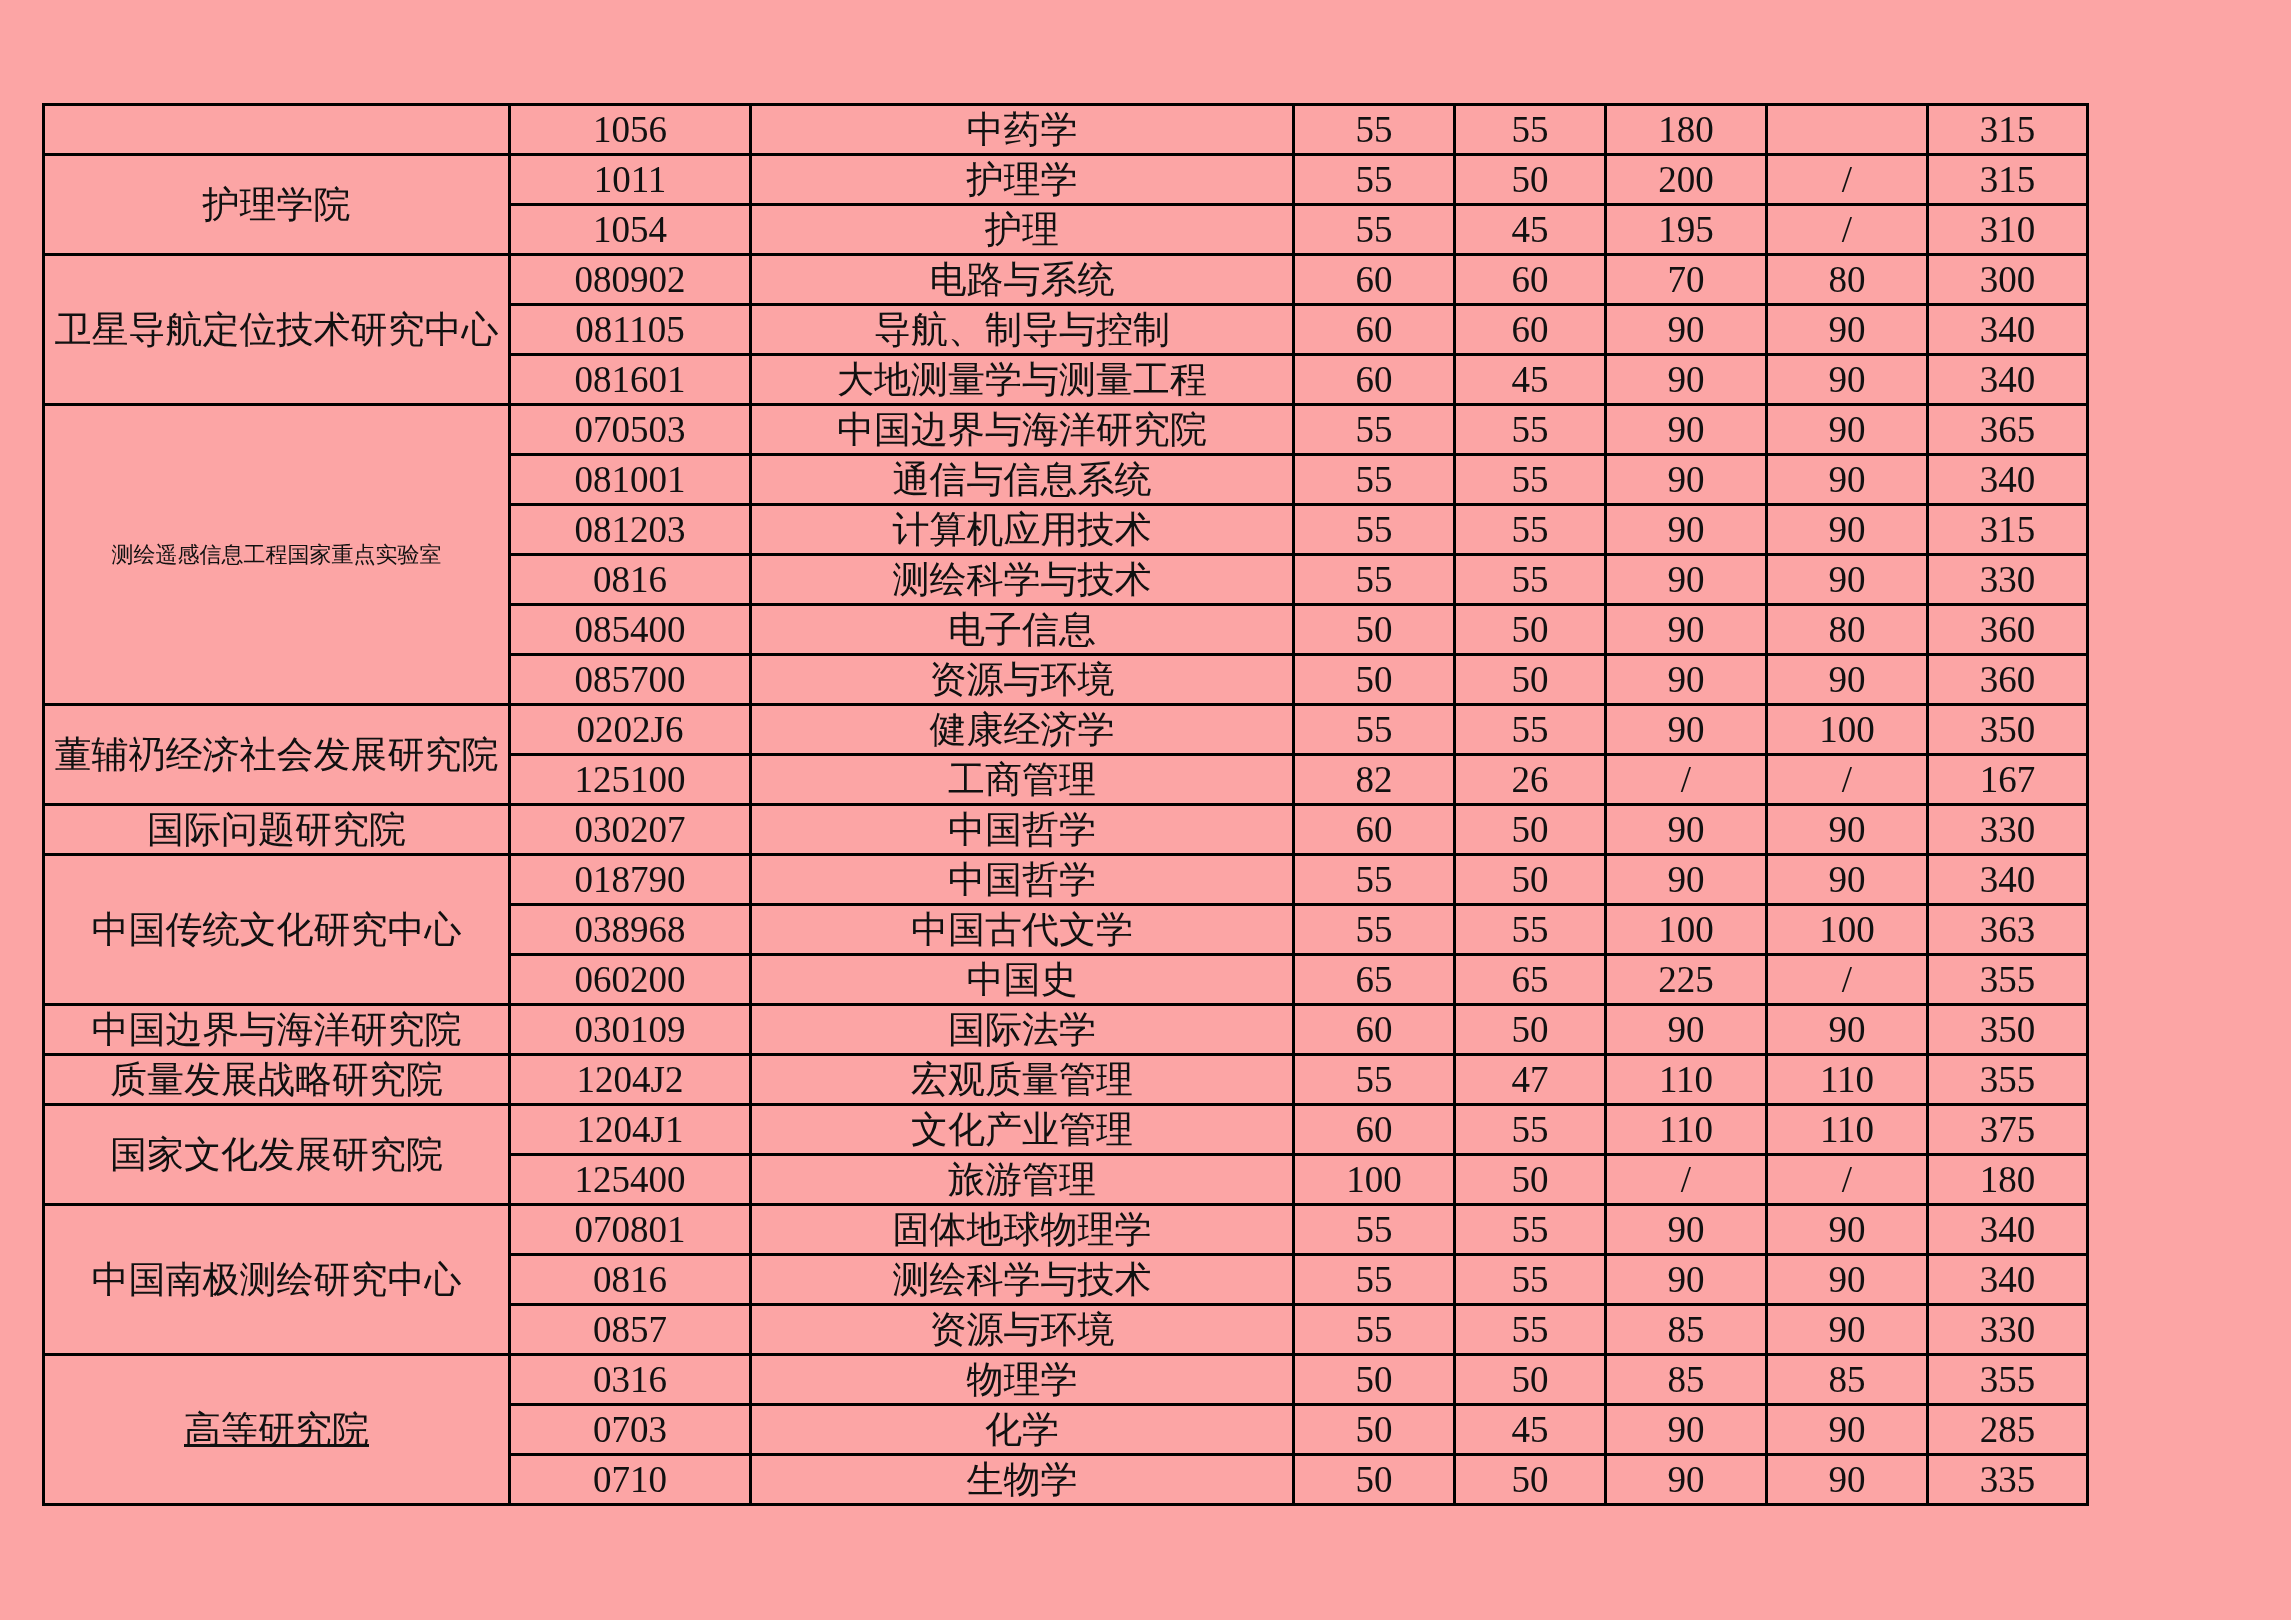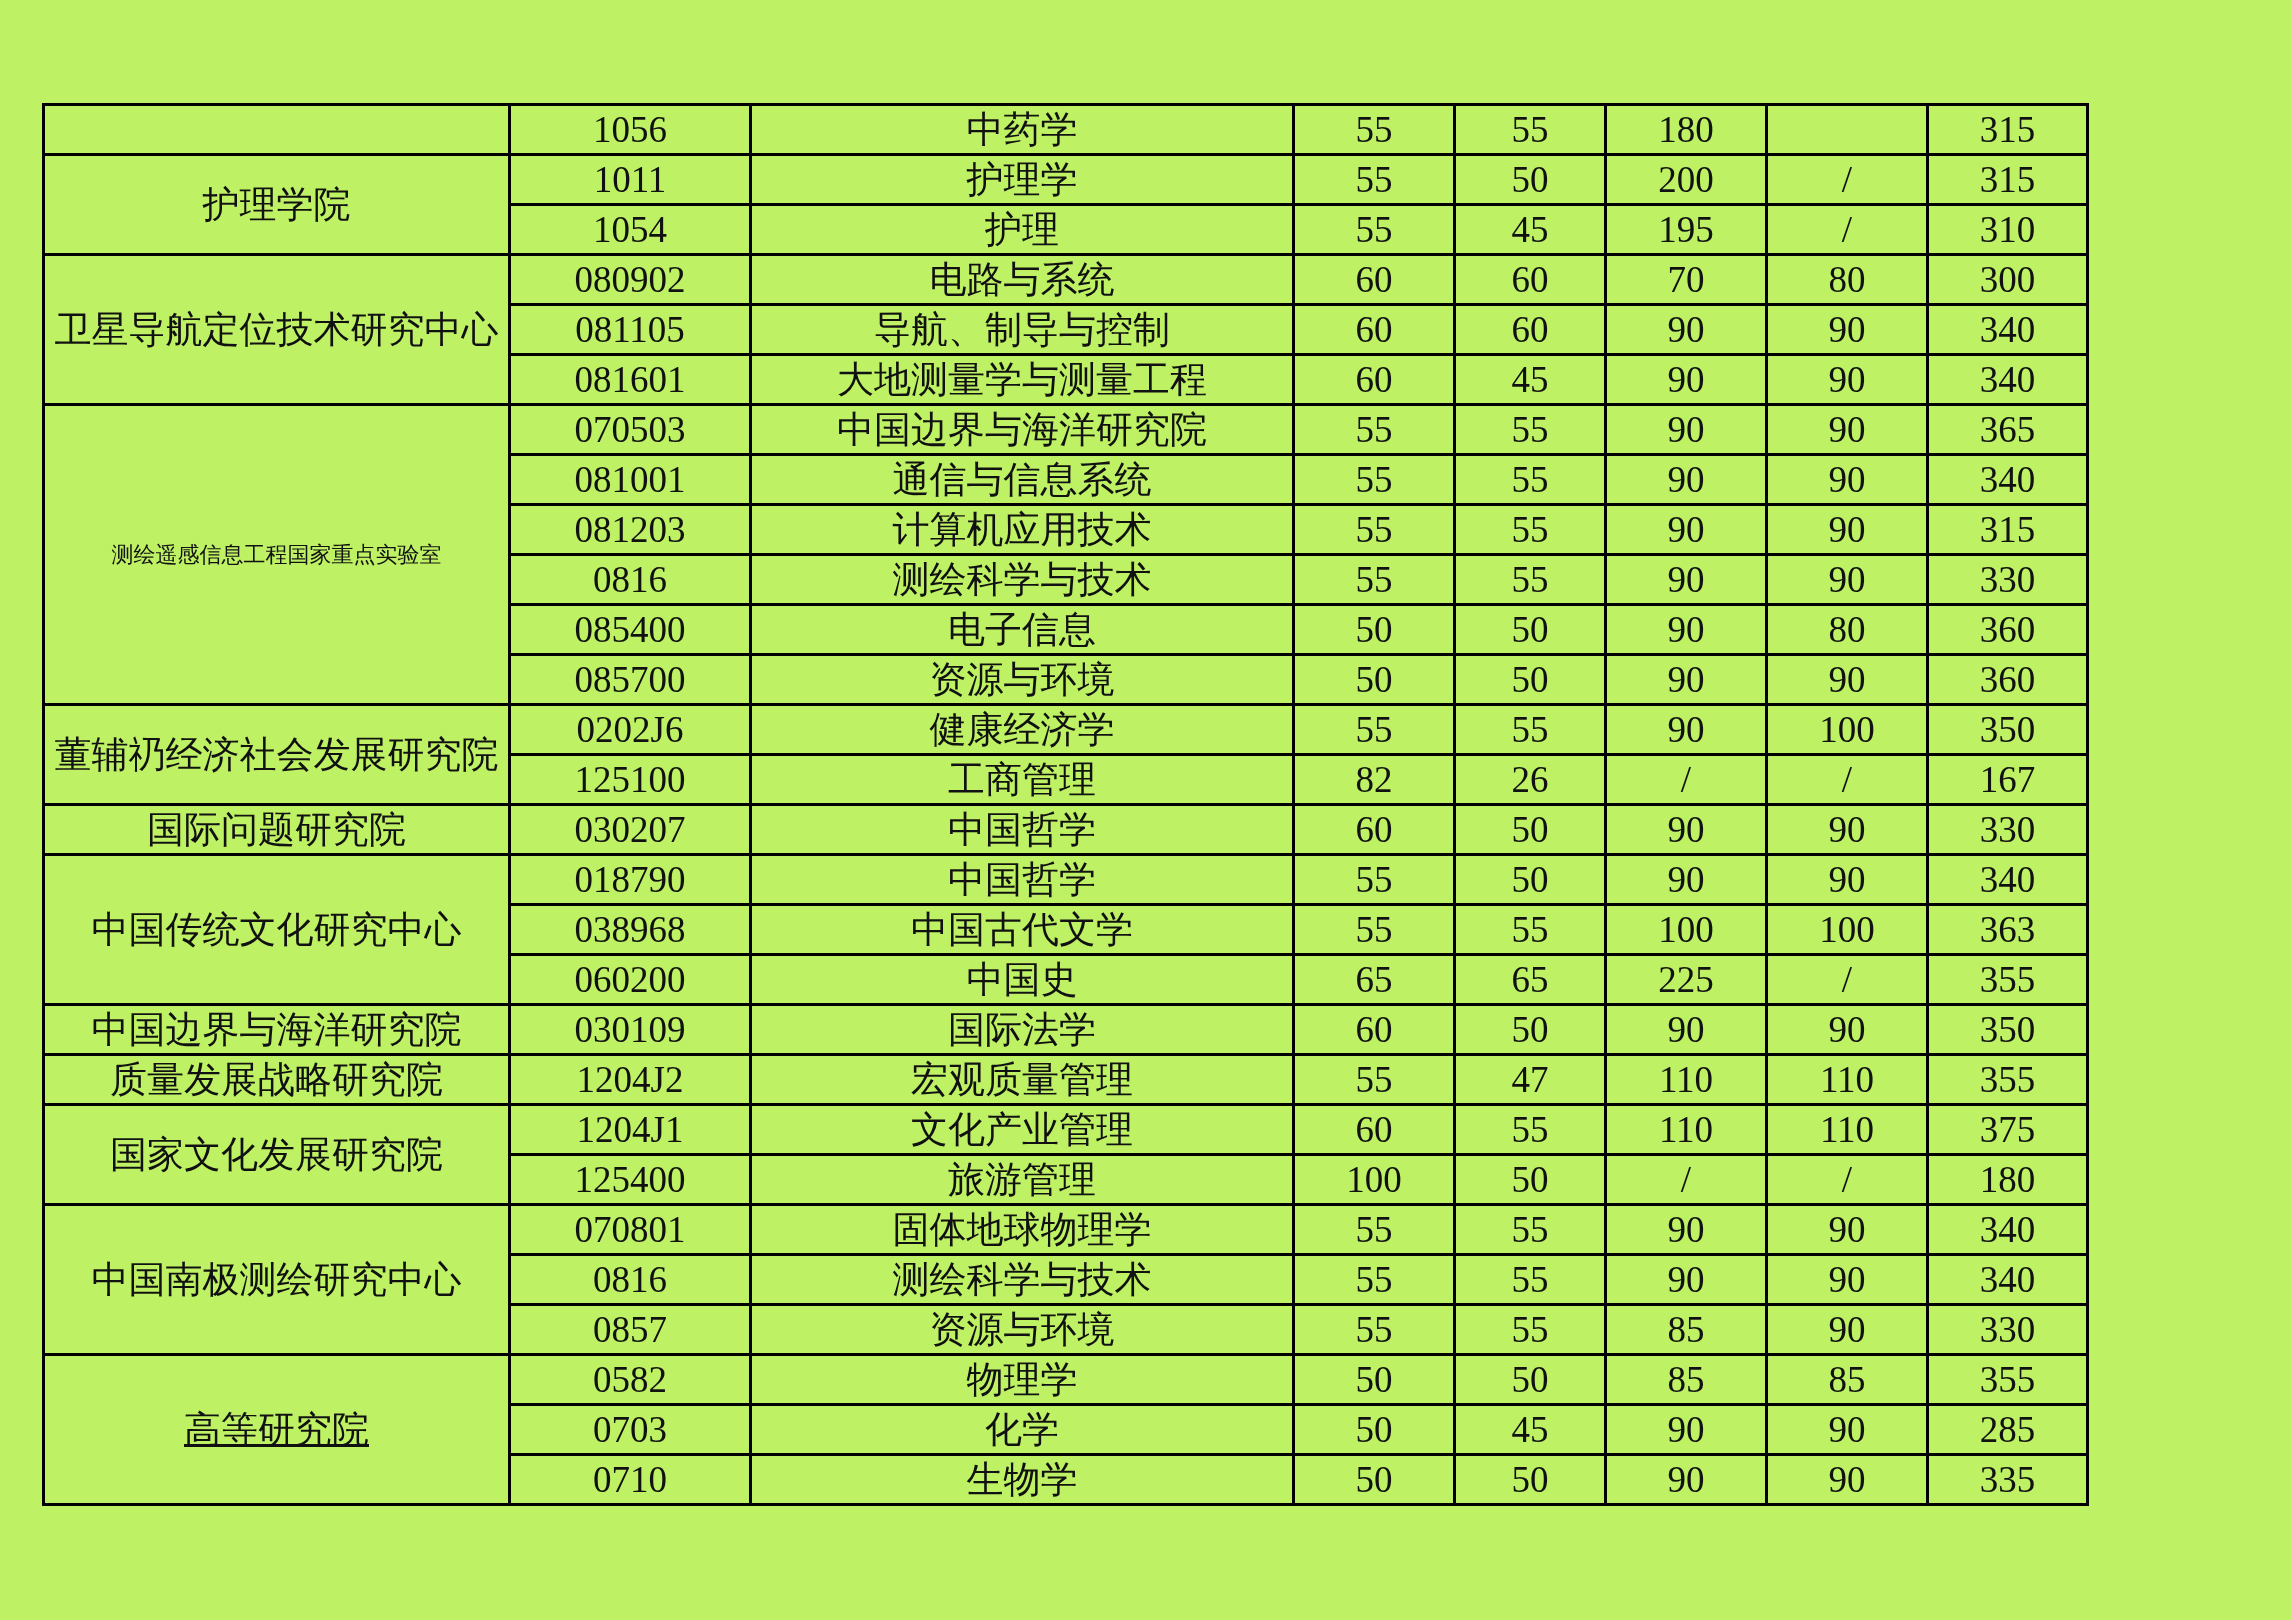--- a/index.html
+++ b/index.html
@@ -11,21 +11,21 @@
     height: 1620px;
     background: #ffffff;
     font-family: "Liberation Serif", "DejaVu Serif", serif;
     color: #111111;
   }
   .page {
     position: relative;
     width: 2292px;
     height: 1620px;
     overflow: hidden;
-    background: #bef264;
+    background: #fca5a5;
   }
   table.score-table {
     position: absolute;
     left: 42px;
     top: 103px;
     width: 2043px;
     border-collapse: collapse;
     table-layout: fixed;
   }
   table.score-table tr {
@@ -304,21 +304,21 @@
           <td>0857</td>
           <td>资源与环境</td>
           <td>55</td>
           <td>55</td>
           <td>85</td>
           <td>90</td>
           <td>330</td>
         </tr>
         <tr>
           <td class="dept-cell open-bottom" rowspan="3">高等研究院</td>
-          <td>0582</td>
+          <td>0316</td>
           <td>物理学</td>
           <td>50</td>
           <td>50</td>
           <td>85</td>
           <td>85</td>
           <td>355</td>
         </tr>
         <tr>
           <td>0703</td>
           <td>化学</td>

